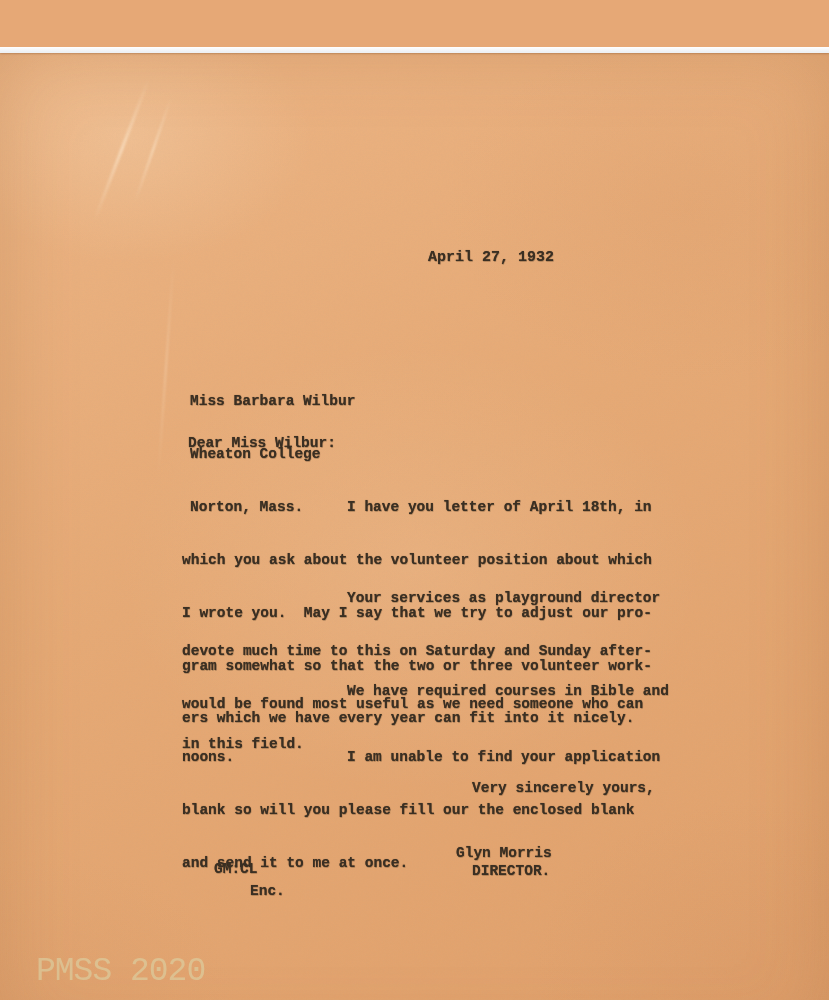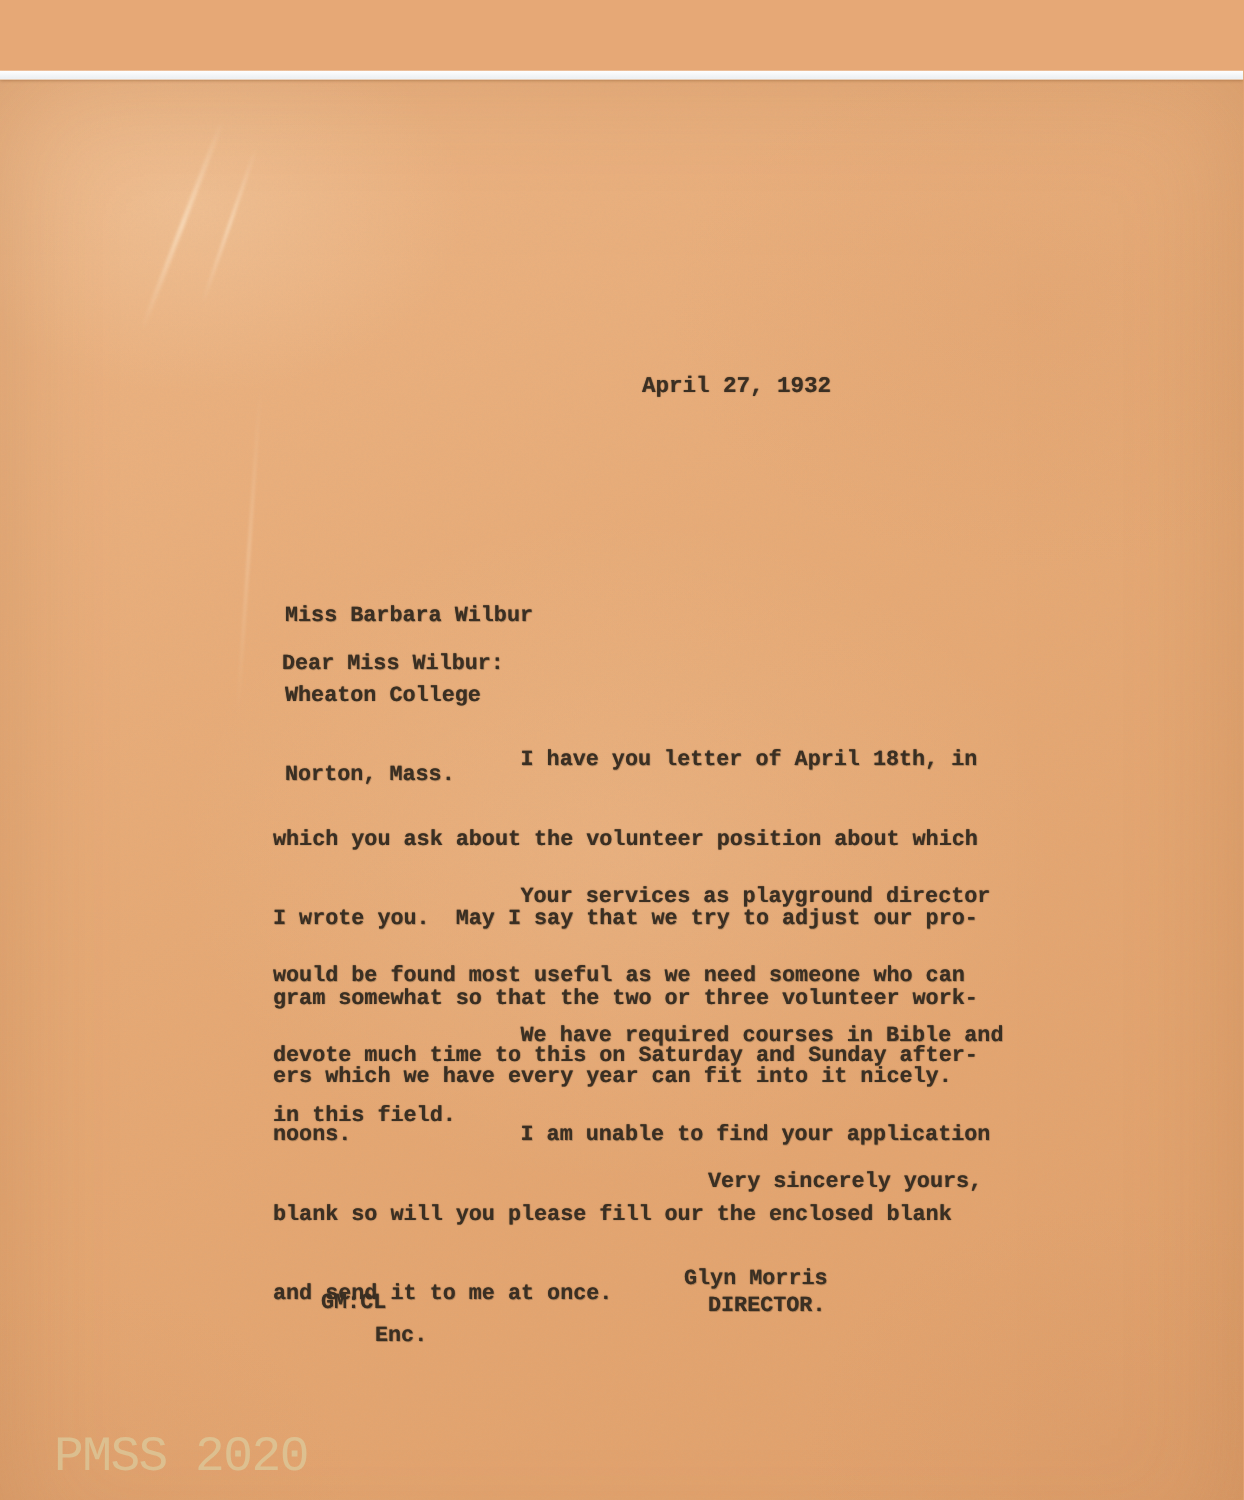--- a/index.html
+++ b/index.html
@@ -87,40 +87,40 @@
     <rect width="829" height="1000" filter="url(#grain)"></rect>
   </svg>
 
   <div class="scan-edge-top"></div>
   <div class="streak s1"></div>
   <div class="streak s2"></div>
   <div class="streak s3"></div>
 
   <div class="tw date-line" style="left:428px; top:202px;">April 27, 1932</div>
 
-  <div class="tw" style="left:190px; top:321px;">
+  <div class="tw" style="left:190px; top:311px;">
     <div class="line">Miss Barbara Wilbur</div>
     <div class="line">Wheaton College</div>
     <div class="line">Norton, Mass.</div>
   </div>
 
   <div class="tw" style="left:188px; top:388px;">Dear Miss Wilbur:</div>
 
   <div class="tw" style="left:182px; top:417px;">
     <div class="line indent">I have you letter of April 18th, in</div>
     <div class="line">which you ask about the volunteer position about which</div>
     <div class="line">I wrote you.  May I say that we try to adjust our pro-</div>
     <div class="line">gram somewhat so that the two or three volunteer work-</div>
     <div class="line">ers which we have every year can fit into it nicely.</div>
   </div>
 
   <div class="tw" style="left:182px; top:508px;">
     <div class="line indent">Your services as playground director</div>
+    <div class="line">devote much time to this on Saturday and Sunday after-</div>
     <div class="line">would be found most useful as we need someone who can</div>
-    <div class="line">devote much time to this on Saturday and Sunday after-</div>
     <div class="line">noons.</div>
   </div>
 
   <div class="tw" style="left:182px; top:601px;">
     <div class="line indent">We have required courses in Bible and</div>
     <div class="line">in this field.</div>
   </div>
 
   <div class="tw" style="left:182px; top:667px;">
     <div class="line indent">I am unable to find your application</div>

